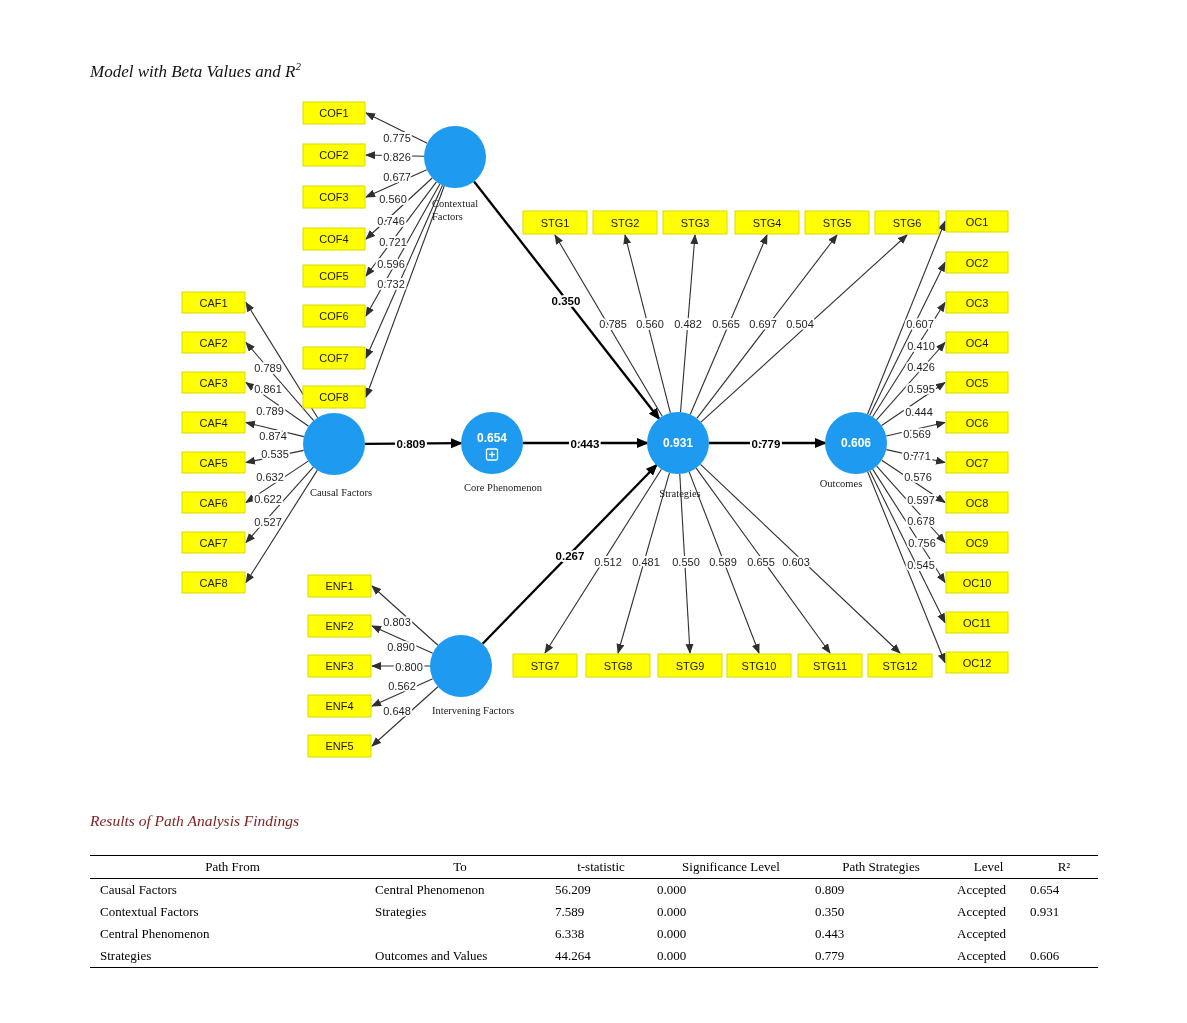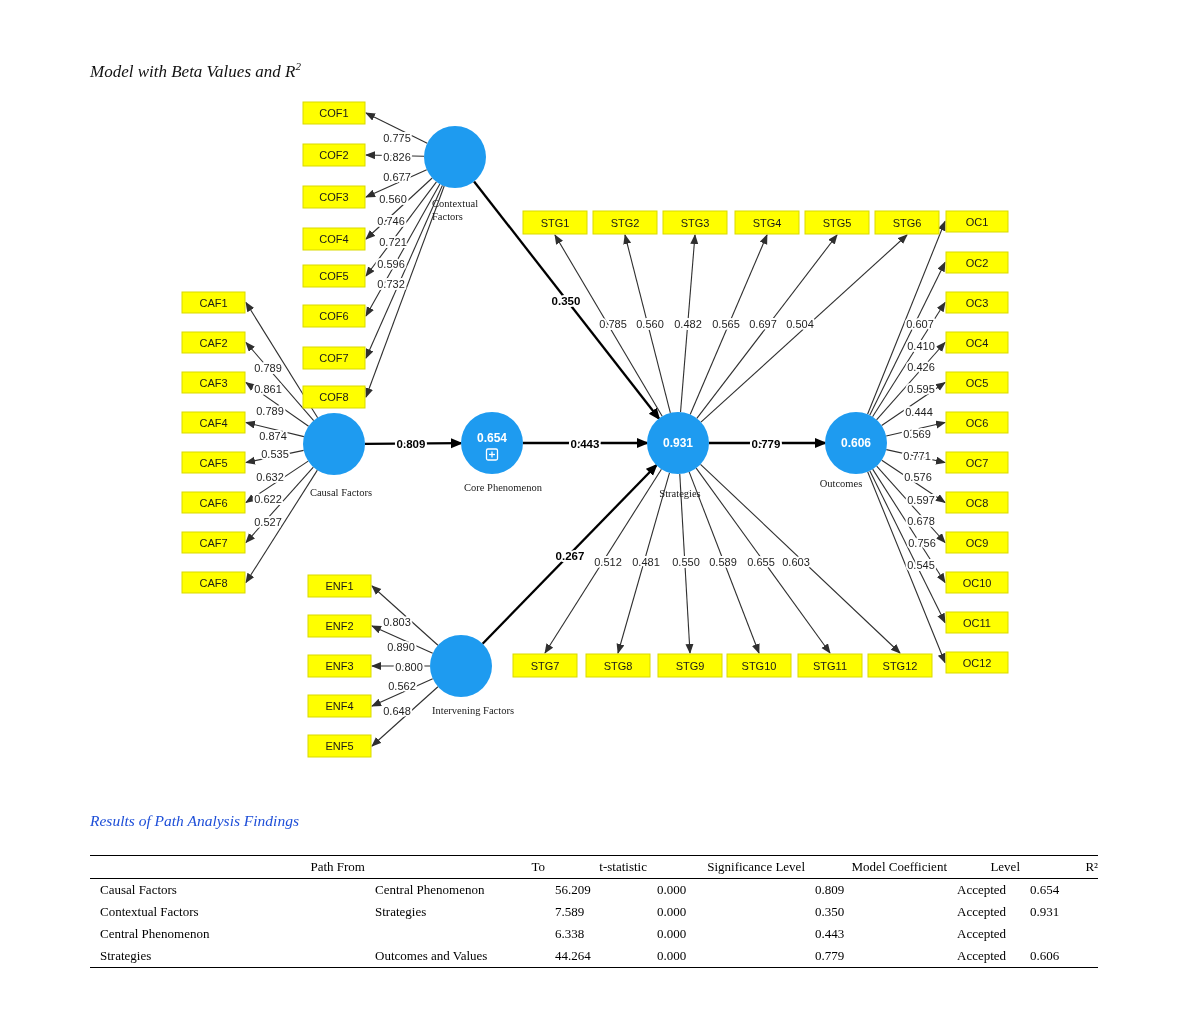--- a/index.html
+++ b/index.html
@@ -1,36 +1,36 @@
 <!DOCTYPE html>
 <html><head>
 <meta charset="utf-8">
 <style>
   html,body{margin:0;padding:0;background:#fff;}
   #page{position:relative;width:1187px;height:1023px;background:#ffffff;overflow:hidden;
         font-family:"Liberation Serif",serif;color:#000;}
   .fig-title{position:absolute;left:90px;top:60px;font:italic 17px "Liberation Serif",serif;color:#111;}
   .fig-title sup{font-size:11px;}
-  .tbl-title{position:absolute;left:90px;top:812px;font:italic 15.5px "Liberation Serif",serif;color:#1d4ed8;}
+  .tbl-title{position:absolute;left:90px;top:812px;font:italic 15.5px "Liberation Serif",serif;color:#7f1d1d;}
   #model-svg{position:absolute;left:0;top:0;}
   .ind-box{fill:#FFFF00;stroke:#d9d900;stroke-width:1;}
   .ind-text{font:11px "Liberation Sans",sans-serif;fill:#1a1a1a;text-anchor:middle;}
   .latent{fill:#1E9BF0;}
   .r2-text{font:bold 12px "Liberation Sans",sans-serif;fill:#ffffff;text-anchor:middle;}
   .node-label{font:10.5px "Liberation Serif",serif;fill:#1a1a1a;}
   .edge-thin{stroke:#2f2f2f;stroke-width:1.1;fill:none;}
   .edge-bold{stroke:#000;stroke-width:2.3;fill:none;}
   .lbl{font:11px "Liberation Sans",sans-serif;fill:#1f1f1f;text-anchor:middle;
        paint-order:stroke;stroke:#ffffff;stroke-width:4px;stroke-linejoin:round;}
   .lbl-bold{font:bold 11.5px "Liberation Sans",sans-serif;fill:#000;text-anchor:middle;
        paint-order:stroke;stroke:#ffffff;stroke-width:4px;stroke-linejoin:round;}
   .results-table{position:absolute;left:90px;top:855px;width:1008px;border-collapse:collapse;
        table-layout:fixed;font:13px "Liberation Serif",serif;color:#000;
        border-top:1.5px solid #000;border-bottom:1.5px solid #000;}
-  .results-table th{font-weight:normal;text-align:right;padding:0 0 0 10px;height:22px;
+  .results-table th{font-weight:normal;text-align:center;padding:0 0 0 10px;height:22px;
        border-bottom:1.5px solid #000;white-space:nowrap;overflow:hidden;}
   .results-table td{padding:0 0 0 10px;height:22px;white-space:nowrap;overflow:hidden;}
 </style>
 </head>
 <body>
 
 <div id="page">
 
   <div class="fig-title"><span>Model with Beta Values and R</span><sup>2</sup></div>
 
@@ -266,21 +266,21 @@
         <col style="width:142px">
         <col style="width:73px">
         <col style="width:78px">
     </colgroup>
     <thead>
         <tr id="results-head-row">
           <th>Path From</th>
           <th>To</th>
           <th>t-statistic</th>
           <th>Significance Level</th>
-          <th>Model Coefficient</th>
+          <th>Path Strategies</th>
           <th>Level</th>
           <th>R²</th>
         </tr>
       </thead>
     <tbody id="results-body">
         <tr>
           <td>Causal Factors</td>
           <td>Central Phenomenon</td>
           <td>56.209</td>
           <td>0.000</td>

